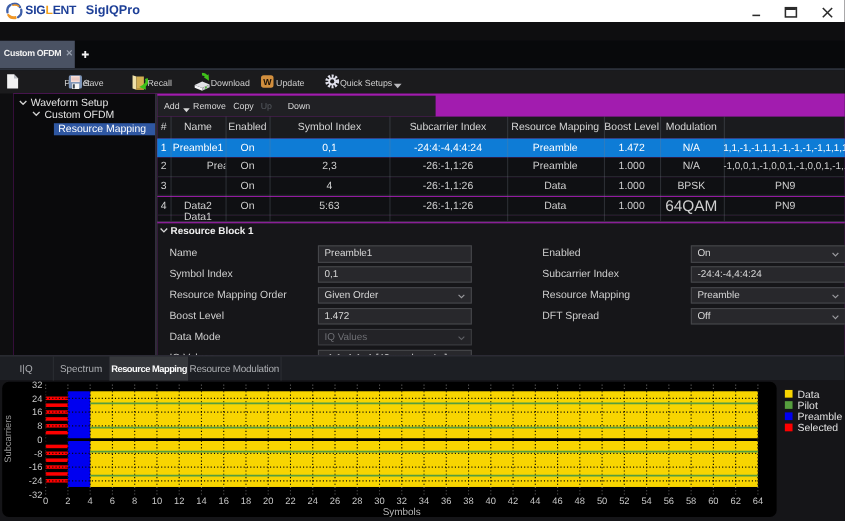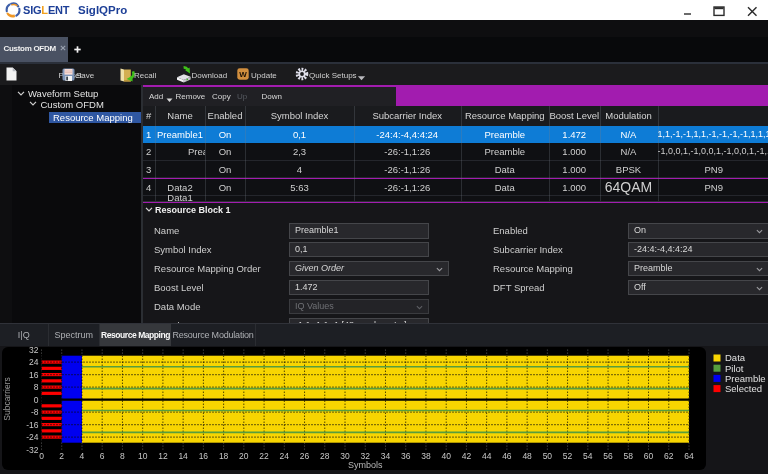--- a/index.html
+++ b/index.html
@@ -211,21 +211,21 @@
     <div class="abs inp" style="left:616px;top:138px;width:141px;">On<svg class="sel-arrow" viewBox="0 0 8 5">
           <path d="M1 0.8 L4 3.8 L7 0.8" stroke="#9a9a9e" stroke-width="1.2" fill="none"></path>
         </svg></div>
 
     <span class="abs lbl" style="left:142px;top:156.9px;">Symbol Index</span>
     <div class="abs inp" style="left:277px;top:156.9px;width:140px;">0,1</div>
     <span class="abs lbl" style="left:481px;top:156.9px;">Subcarrier Index</span>
     <div class="abs inp" style="left:616px;top:156.9px;width:141px;">-24:4:-4,4:4:24</div>
 
     <span class="abs lbl" style="left:142px;top:175.8px;">Resource Mapping Order</span>
-    <div class="abs inp" style="left:277px;top:175.8px;width:160px;font-style:italic;">Given Order<svg class="sel-arrow" viewBox="0 0 8 5">
+    <div class="abs inp" style="left:277px;top:175.8px;width:140px;">Given Order<svg class="sel-arrow" viewBox="0 0 8 5">
           <path d="M1 0.8 L4 3.8 L7 0.8" stroke="#9a9a9e" stroke-width="1.2" fill="none"></path>
         </svg></div>
     <span class="abs lbl" style="left:481px;top:175.8px;">Resource Mapping</span>
     <div class="abs inp" style="left:616px;top:175.8px;width:141px;">Preamble<svg class="sel-arrow" viewBox="0 0 8 5">
           <path d="M1 0.8 L4 3.8 L7 0.8" stroke="#9a9a9e" stroke-width="1.2" fill="none"></path>
         </svg></div>
 
     <span class="abs lbl" style="left:142px;top:194.7px;">Boost Level</span>
     <div class="abs inp" style="left:277px;top:194.7px;width:140px;">1.472</div>
     <span class="abs lbl" style="left:481px;top:194.7px;">DFT Spread</span>

